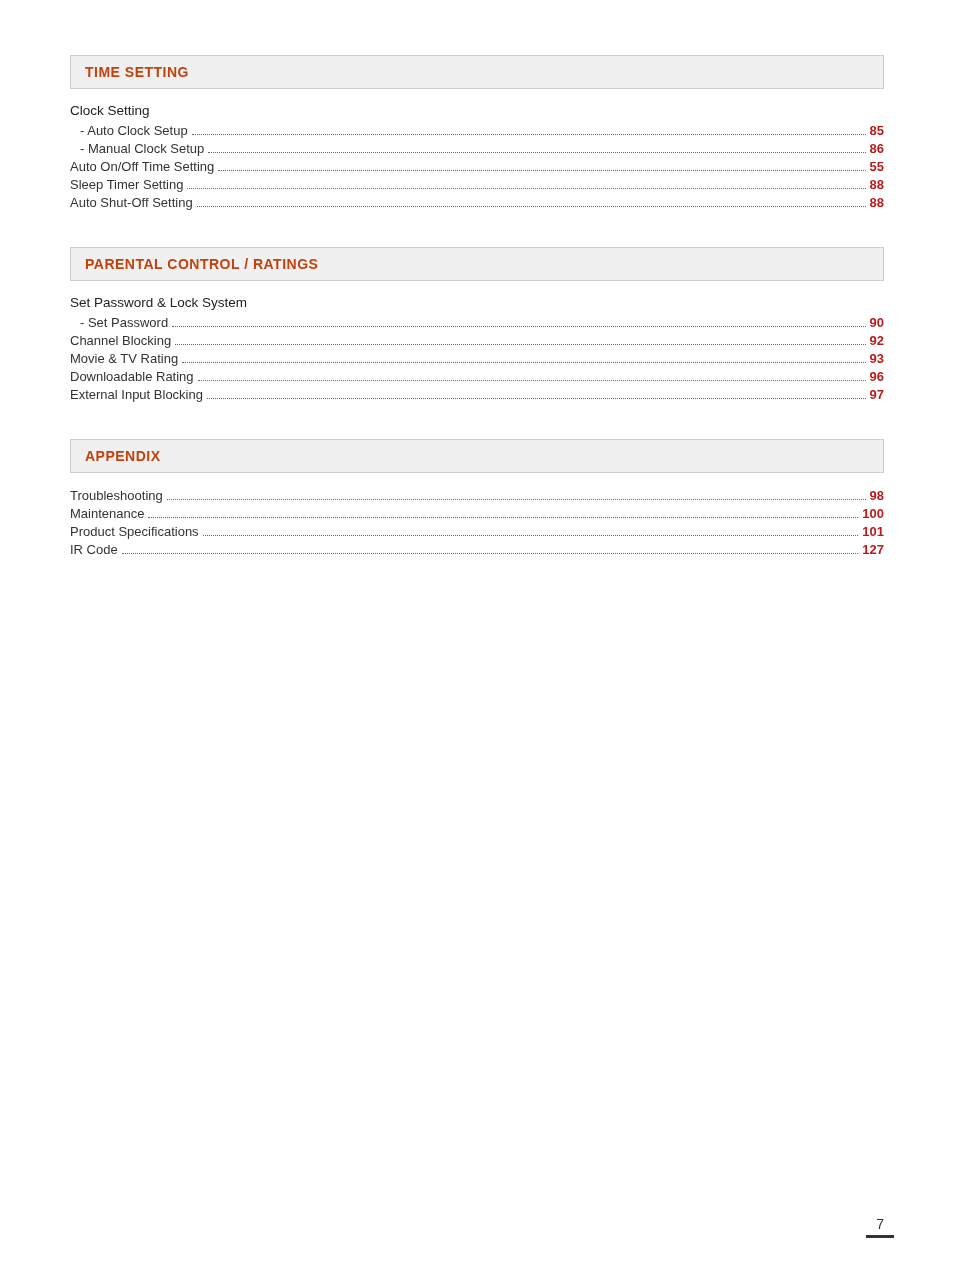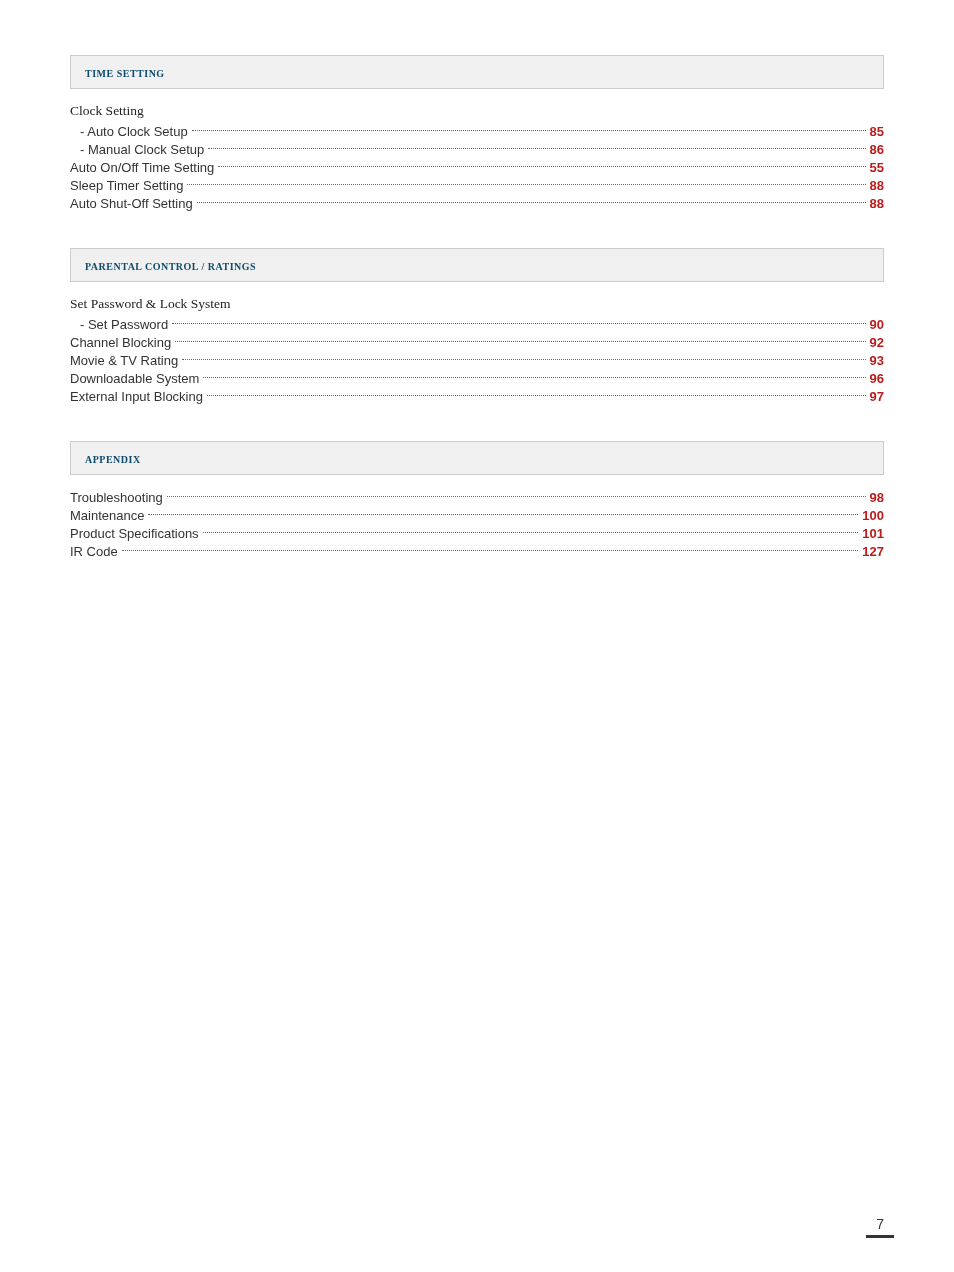--- a/index.html
+++ b/index.html
@@ -29,41 +29,39 @@
     }
 
     .section-header {
       background: #f0f0f0;
       border: 1px solid #cccccc;
       padding: 7px 14px;
       margin-bottom: 14px;
     }
 
     .section-header span {
-      font-size: 10px;
+      font-size: 14px;
       font-weight: bold;
-      color: #0c4a6e;
+      color: #c2410c;
       letter-spacing: 0.5px;
       text-transform: uppercase;
-      font-family: Liberation Serif, serif;
     }
 
     .subsection-title {
       font-size: 13.5px;
       color: #222222;
       margin-bottom: 4px;
       margin-top: 2px;
       font-weight: normal;
-      font-family: Liberation Serif, serif;
     }
 
     .toc-item {
       display: flex;
       justify-content: space-between;
-      align-items: center;
+      align-items: flex-end;
       font-size: 13px;
       color: #333333;
       margin-bottom: 1px;
       padding: 1px 0;
     }
 
     .toc-item .toc-label {
       flex: 0 0 auto;
       color: #333333;
     }
@@ -149,21 +147,21 @@
           <span class="toc-label">Channel Blocking</span>
           <span class="toc-dots"></span>
           <span class="toc-page">92</span>
         </div>
         <div class="toc-item">
           <span class="toc-label">Movie &amp; TV Rating</span>
           <span class="toc-dots"></span>
           <span class="toc-page">93</span>
         </div>
         <div class="toc-item">
-          <span class="toc-label">Downloadable System</span>
+          <span class="toc-label">Downloadable Rating</span>
           <span class="toc-dots"></span>
           <span class="toc-page">96</span>
         </div>
         <div class="toc-item">
           <span class="toc-label">External Input Blocking</span>
           <span class="toc-dots"></span>
           <span class="toc-page">97</span>
         </div>
       </div>
       <div class="section">

